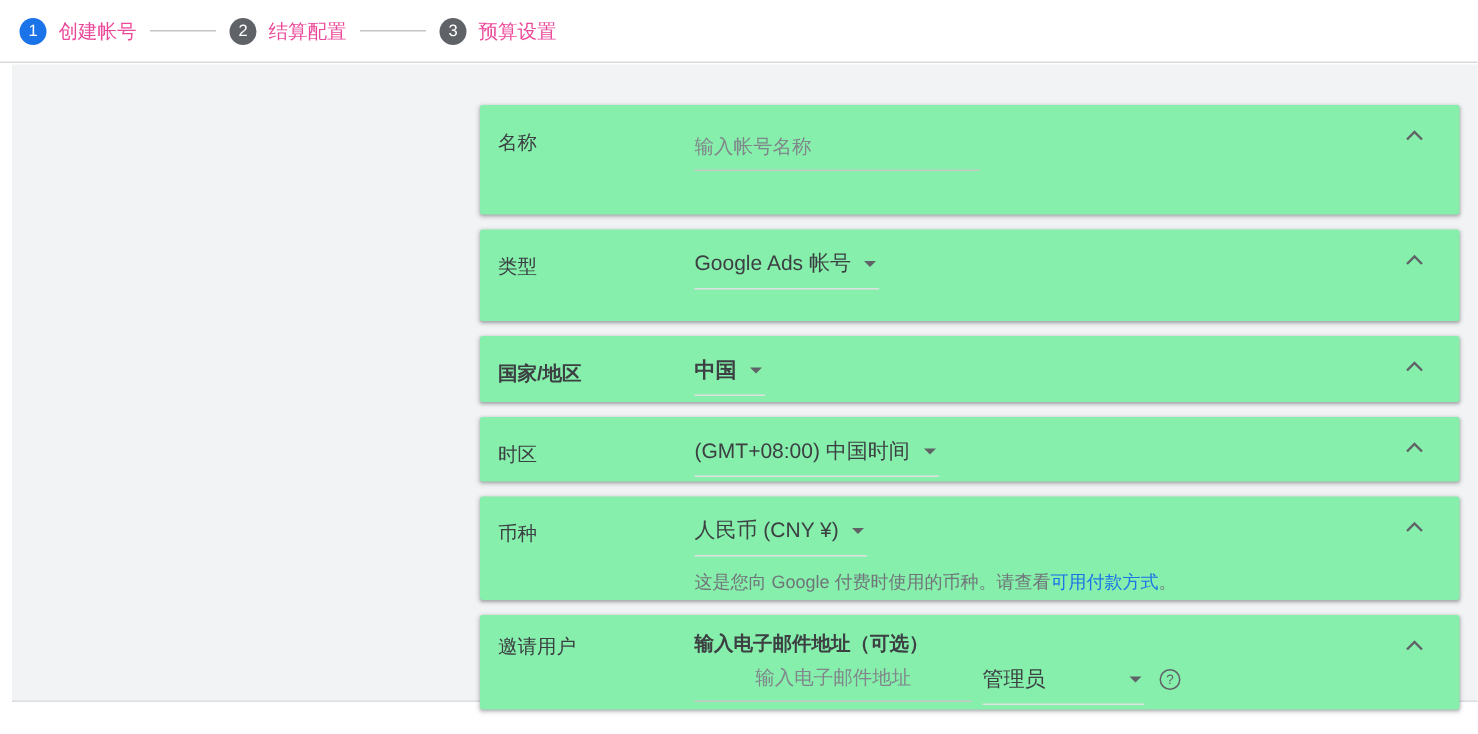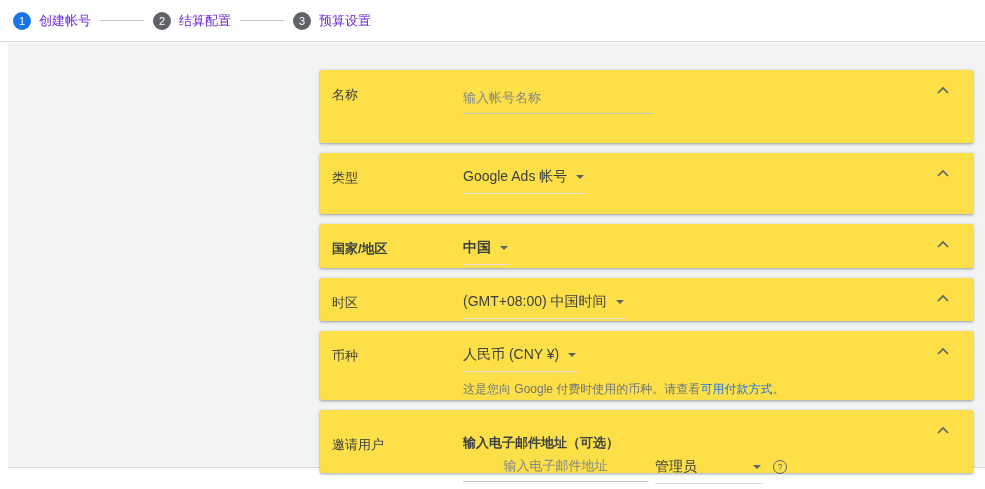--- a/index.html
+++ b/index.html
@@ -7,39 +7,39 @@
     font-family:"Liberation Sans","DejaVu Sans",sans-serif; }
 
   
   .topbar { height:42px; background:#ffffff; border-bottom:1px solid #d6d9dc;
     display:flex; align-items:center; padding-left:13px; }
   .step { display:flex; align-items:center; cursor:pointer; }
   .step-circle { width:18px; height:18px; border-radius:50%; color:#ffffff;
     font-size:11px; display:flex; align-items:center; justify-content:center; flex:0 0 auto; }
   .step-circle.active { background:#1a73e8; }
   .step-circle.inactive { background:#5f6368; }
-  .step-label { margin-left:8px; font-size:13px; color:#6d28d9; }
+  .step-label { margin-left:8px; font-size:13px; color:#ec4899; }
   .connector { width:44px; height:1px; background:#c4c7c5; margin:0 9px; }
 
   
   .content { position:absolute; left:8px; top:43px; width:977px; height:425px;
     background:#f1f3f4; border-bottom:1px solid #dadce0; }
   .cards { position:absolute; left:312px; top:27px; width:653px; }
 
-  .card { position:relative; background:#fde047; border-radius:2px;
+  .card { position:relative; background:#86efac; border-radius:2px;
     box-shadow:0 1px 2px rgba(60,64,67,.30), 0 1px 3px 1px rgba(60,64,67,.15);
     display:flex; padding:14px 16px 0 12px; margin-bottom:10px; }
   .card-label { width:131px; flex:0 0 auto; font-size:13px; color:#3c4043; padding-top:2px; }
   .card-body { flex:1 1 auto; }
 
   .chevron-btn { position:absolute; top:14px; right:22px; background:none; border:none;
     cursor:pointer; padding:2px; line-height:0; }
 
   .h-name { height:73px; } .h-type { height:61px; } .h-country { height:44px;font-weight:bold; }
-  .h-tz { height:43px; } .h-currency { height:69px; } .h-invite { height:63px; padding-top:24px; }
+  .h-tz { height:43px; } .h-currency { height:69px; } .h-invite { height:63px; padding-top:10px; }
 
   .text-input { display:block; border:none; outline:none; background:transparent;
     border-bottom:1px solid #c6c6c6; font-size:13px; color:#202124; padding:2px 0 7px 0;
     font-family:Liberation Serif, serif; }
   .text-input::placeholder { color:#80868b; opacity:1; }
   .w-name { width:190px; margin-top:4px; } .w-email { width:185px;text-align:center; }
 
   .dropdown { display:inline-flex; align-items:center; gap:9px; cursor:pointer;
     border-bottom:1px solid #e0e0e0; padding:0 2px 7px 0; font-size:14px; color:#3c4043; }
   .caret { width:0; height:0; border-left:4px solid transparent; border-right:4px solid transparent;

